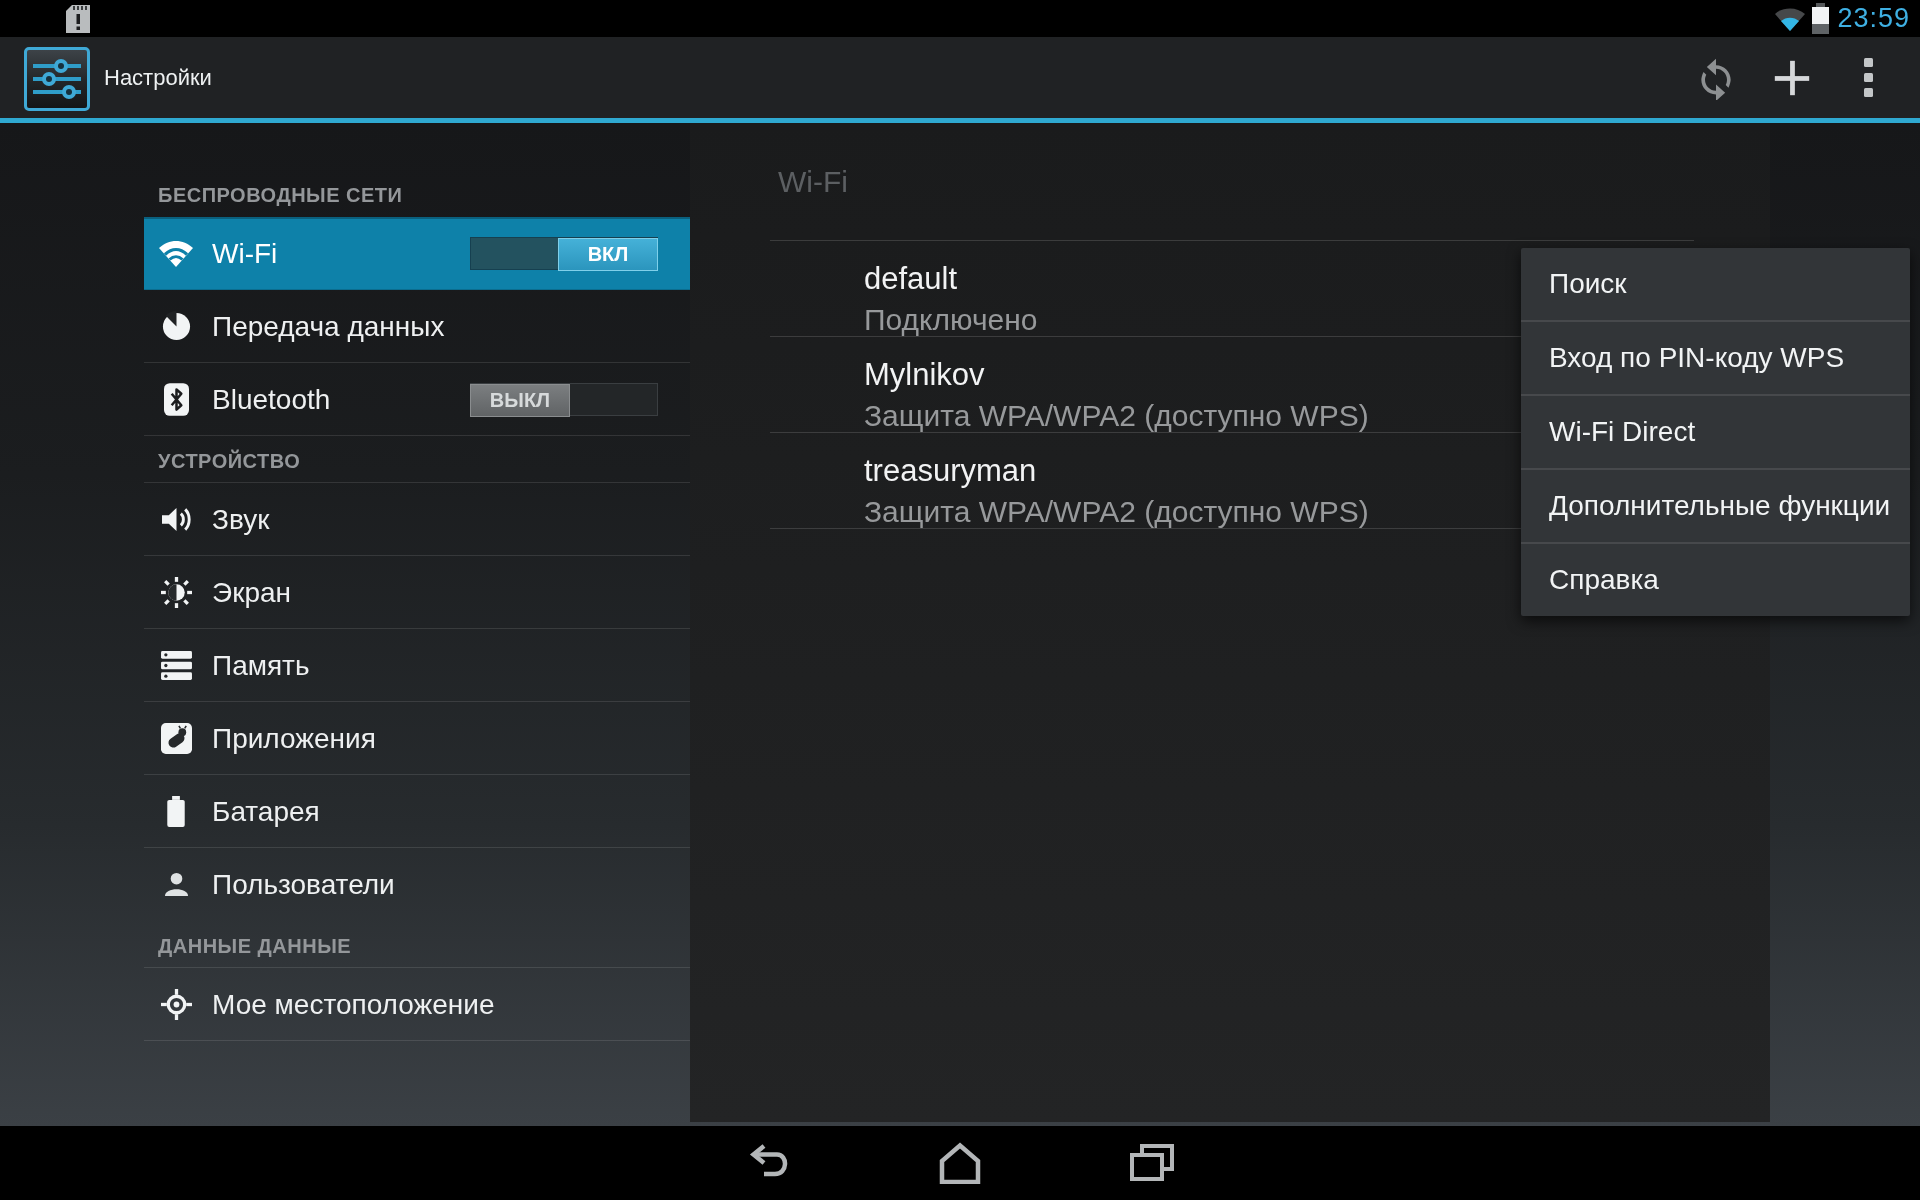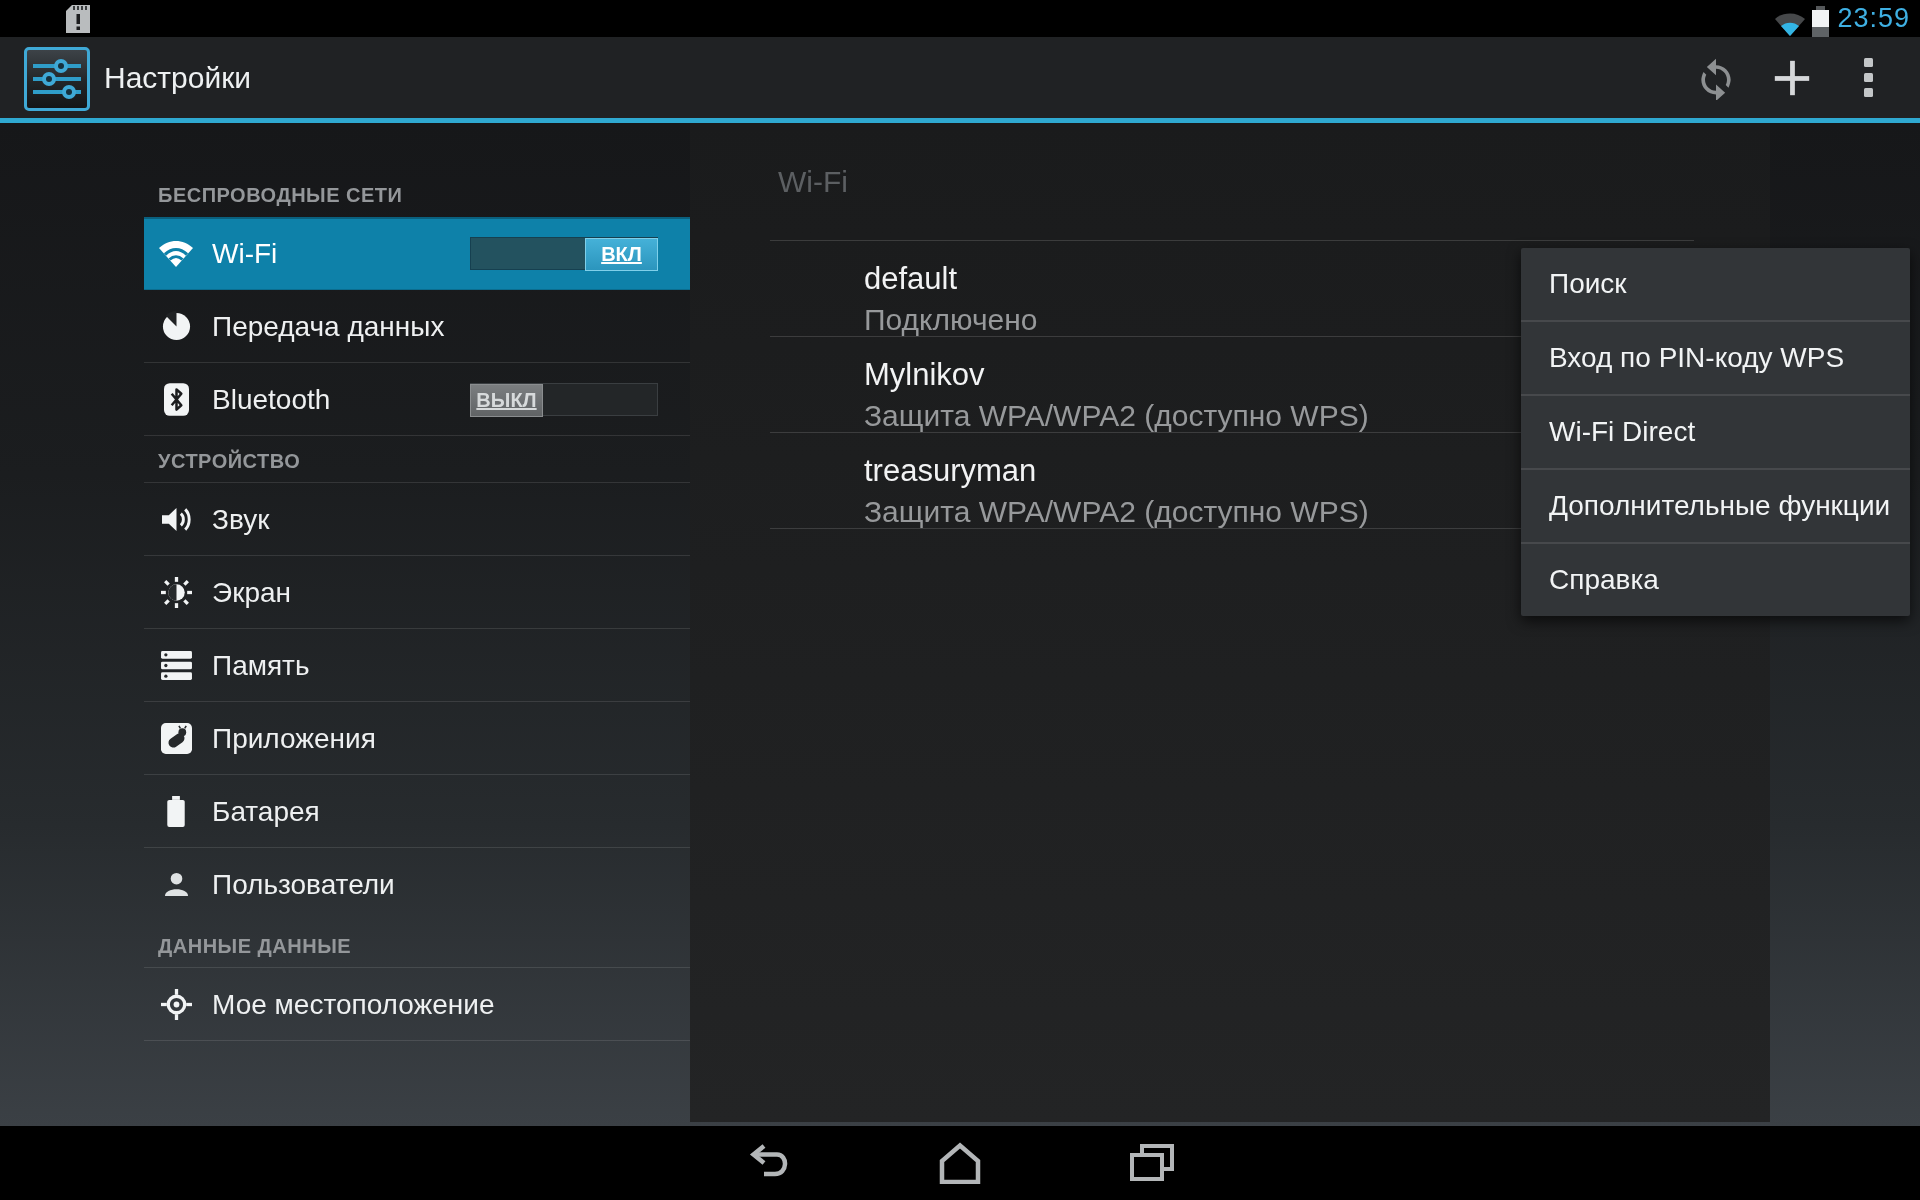--- a/index.html
+++ b/index.html
@@ -2,34 +2,34 @@
 <html><head>
 <meta charset="utf-8">
 <style>
   html,body{margin:0;padding:0;background:#000;}
   .screen{position:relative;width:1920px;height:1200px;background:#000;overflow:hidden;
           font-family:"Liberation Sans",sans-serif;-webkit-font-smoothing:antialiased;}
 
   
   .statusbar{position:absolute;left:0;top:0;width:1920px;height:37px;background:#000;}
   .sb-left{position:absolute;left:66px;top:5px;width:24px;height:28px;}
-  .sb-right{position:absolute;right:4px;top:0;height:37px;display:flex;align-items:flex-end;}
+  .sb-right{position:absolute;right:4px;top:0;height:37px;display:flex;align-items:center;}
   .sb-wifi{width:32px;height:24px;margin-right:6px;margin-top:3px;}
   .sb-batt{position:relative;width:17px;height:31px;margin-right:8px;}
   .sb-batt .nub{position:absolute;left:4px;top:0;width:9px;height:4px;background:#55585a;}
   .sb-batt .body{position:absolute;left:0;top:4px;width:17px;height:27px;background:#5f6366;}
   .sb-batt .chg{position:absolute;left:0;top:4px;width:17px;height:17px;background:#f2f4f5;}
   .sb-time{color:#3fb0e3;font-size:27px;line-height:37px;margin-right:6px;letter-spacing:1px;}
 
   
   .actionbar{position:absolute;left:0;top:37px;width:1920px;height:81px;background:#202224;}
   .app-icon{position:absolute;left:24px;top:10px;width:66px;height:64px;border:3px solid #3fa9d6;
             border-radius:5px;background:linear-gradient(180deg,#3d4348 0%,#222527 55%,#141517 100%);
             box-sizing:border-box;}
-  .ab-title{position:absolute;left:104px;top:0;height:81px;line-height:81px;color:#eef1f2;font-size:30px;}
+  .ab-title{position:absolute;left:104px;top:0;height:81px;line-height:81px;color:#eef1f2;font-size:22px;}
   .ab-actions{position:absolute;right:14px;top:0;height:81px;display:flex;align-items:center;}
   .ab-btn{width:76px;height:81px;display:flex;align-items:center;justify-content:center;}
   .dots{display:flex;flex-direction:column;gap:6px;}
   .dots div{width:9px;height:9px;background:#c3c6c8;border-radius:1.5px;}
   .blue-line{position:absolute;left:0;top:118px;width:1920px;height:5px;background:#2fa9d1;}
 
   
   .content{position:absolute;left:0;top:123px;width:1920px;height:1003px;
            background:linear-gradient(180deg,#161719 0%,#1b1d1f 35%,#272b2e 70%,#3b4045 100%);}
 
@@ -41,22 +41,22 @@
   .side-row{position:relative;height:73px;display:flex;align-items:center;box-sizing:border-box;}
   .side-row .sicon{width:36px;height:36px;margin-left:14px;display:flex;align-items:center;justify-content:center;flex:none;}
   .side-row .slabel{margin-left:18px;color:#eef0f1;font-size:28px;white-space:nowrap;}
   .side-row.noicon .slabel{margin-left:68px;}
   .side-row.selected{background:#0e81a9;box-shadow:inset 0 2px 0 rgba(0,0,0,.25), inset 0 -1px 0 rgba(0,0,0,.15);}
   .side-row.selected .slabel{color:#fff;}
   .divb{box-shadow:inset 0 -1px 0 rgba(255,255,255,.11);}
 
   
   .toggle{position:absolute;right:32px;top:20px;width:188px;height:33px;box-sizing:border-box;font-weight:bold;}
-  .toggle .knob{position:absolute;top:0;width:73px;height:33px;display:flex;align-items:center;justify-content:center;
-                font-size:20px;box-sizing:border-box;text-decoration:underline;}
+  .toggle .knob{position:absolute;top:0;width:100px;height:33px;display:flex;align-items:center;justify-content:center;
+                font-size:20px;box-sizing:border-box;}
   .toggle.on{background:#23525f;border:1px solid #164050;}
   .toggle.on .knob{right:-1px;color:#fff;background:linear-gradient(180deg,#45b1d8,#2b95bd);border:1px solid #7fd0ea;}
   .toggle.off{background:#232628;border:1px solid #3a3e41;}
   .toggle.off .knob{left:-1px;color:#d7dadb;background:linear-gradient(180deg,#7b7e80,#606365);border:1px solid #8a8d8f;}
 
   
   .panel{position:absolute;left:690px;top:0;width:1080px;height:999px;
          background:linear-gradient(180deg,#1a1b1c,#232425);}
   .panel-header{height:117px;display:flex;align-items:center;padding-left:88px;
                 color:#5c5f62;font-size:30px;}

